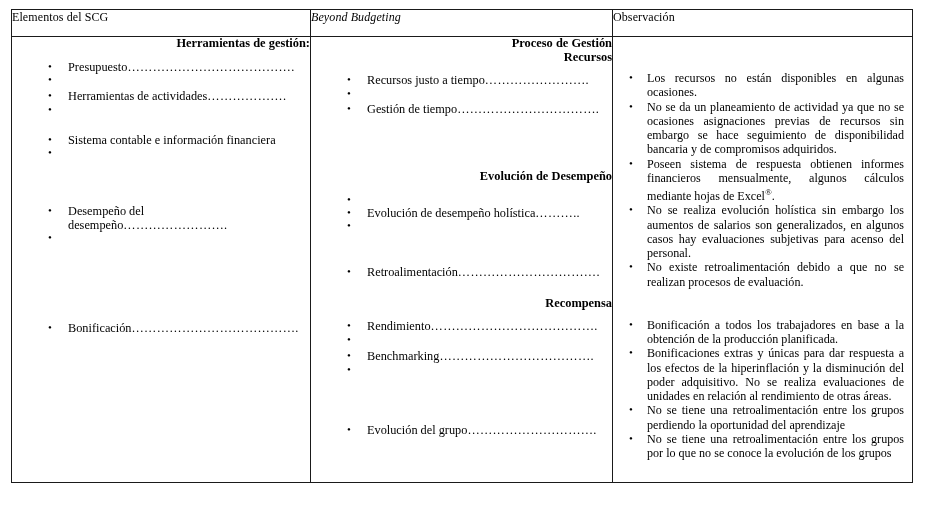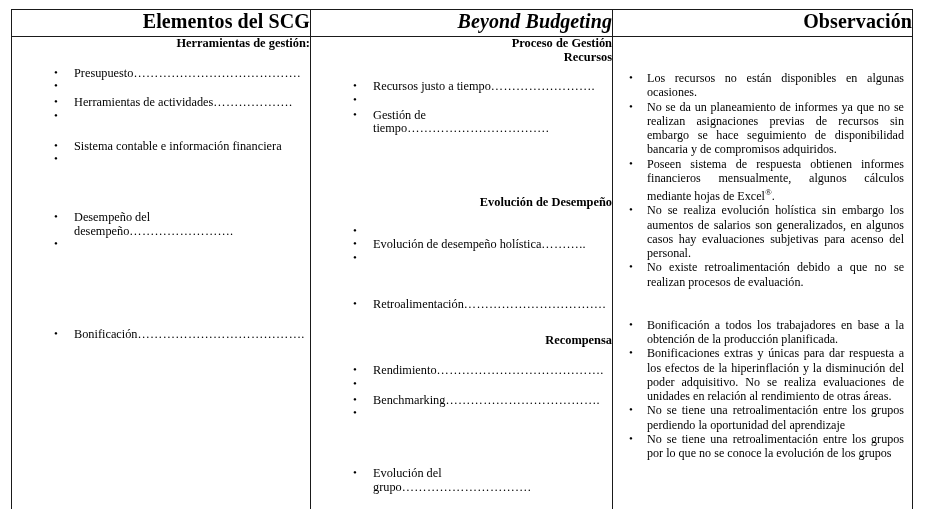--- a/index.html
+++ b/index.html
@@ -36,24 +36,24 @@
     padding: 0;
     background: #ffffff;
   }
   col.c1 { width: 299px; }
   col.c2 { width: 302px; }
   col.c3 { width: 300px; }
 
   
   th.hd {
     height: 26px;
-    text-align: right;
+    text-align: left;
     vertical-align: middle;
-    font-size: 20px;
-    font-weight: bold;
+    font-size: 12px;
+    font-weight: normal;
     letter-spacing: 0.1px;
   }
   th.hd.italic {
     font-style: italic;
   }
 
   
   td.body-cell {
     height: 445px;
     padding: 4px 5px 2px 6px;
@@ -64,21 +64,21 @@
     font-weight: bold;
     font-size: 12.4px;
     line-height: 13.5px;
     margin: 0;
     white-space: nowrap;
     text-align: right;
   }
 
   ul.bul {
     list-style: none;
-    margin: 16px;
+    margin: 10px;
     padding: 0;
   }
   ul.bul > li {
     position: relative;
     font-size: 12.3px;
     line-height: 13.6px;
     padding-left: 46px;
     margin: 0;
   }
   ul.bul > li::before {
@@ -190,21 +190,21 @@
             <li class="sp" style="height:60px"></li>
             <li><span>Evolución del grupo</span><span class="leader">………………………….</span></li>
           </ul>
         </td>
 
         <td class="body-cell">
           <div style="height:26px"></div>
 
           <ul class="obs">
             <li>Los recursos no están disponibles en algunas ocasiones.</li>
-            <li>No se da un planeamiento de informes ya que no se realizan asignaciones previas de recursos sin embargo se hace seguimiento de disponibilidad bancaria y de compromisos adquiridos.</li>
+            <li>No se da un planeamiento de actividad ya que no se ocasiones asignaciones previas de recursos sin embargo se hace seguimiento de disponibilidad bancaria y de compromisos adquiridos.</li>
             <li><span>Poseen sistema de respuesta obtienen informes financieros mensualmente, algunos cálculos mediante hojas de Excel</span><span class="reg">®</span><span>.</span></li>
             <li>No se realiza evolución holística sin embargo los aumentos de salarios son generalizados, en algunos casos hay evaluaciones subjetivas para acenso del personal.</li>
             <li>No existe retroalimentación debido a que no se realizan procesos de evaluación.</li>
           </ul>
 
           <div style="height:13px"></div>
 
           <ul class="obs">
             <li>Bonificación a todos los trabajadores en base a la obtención de la producción planificada.</li>
             <li>Bonificaciones extras y únicas para dar respuesta a los efectos de la hiperinflación y la disminución del poder adquisitivo.  No se realiza evaluaciones de unidades en relación al rendimiento de otras áreas.</li>

